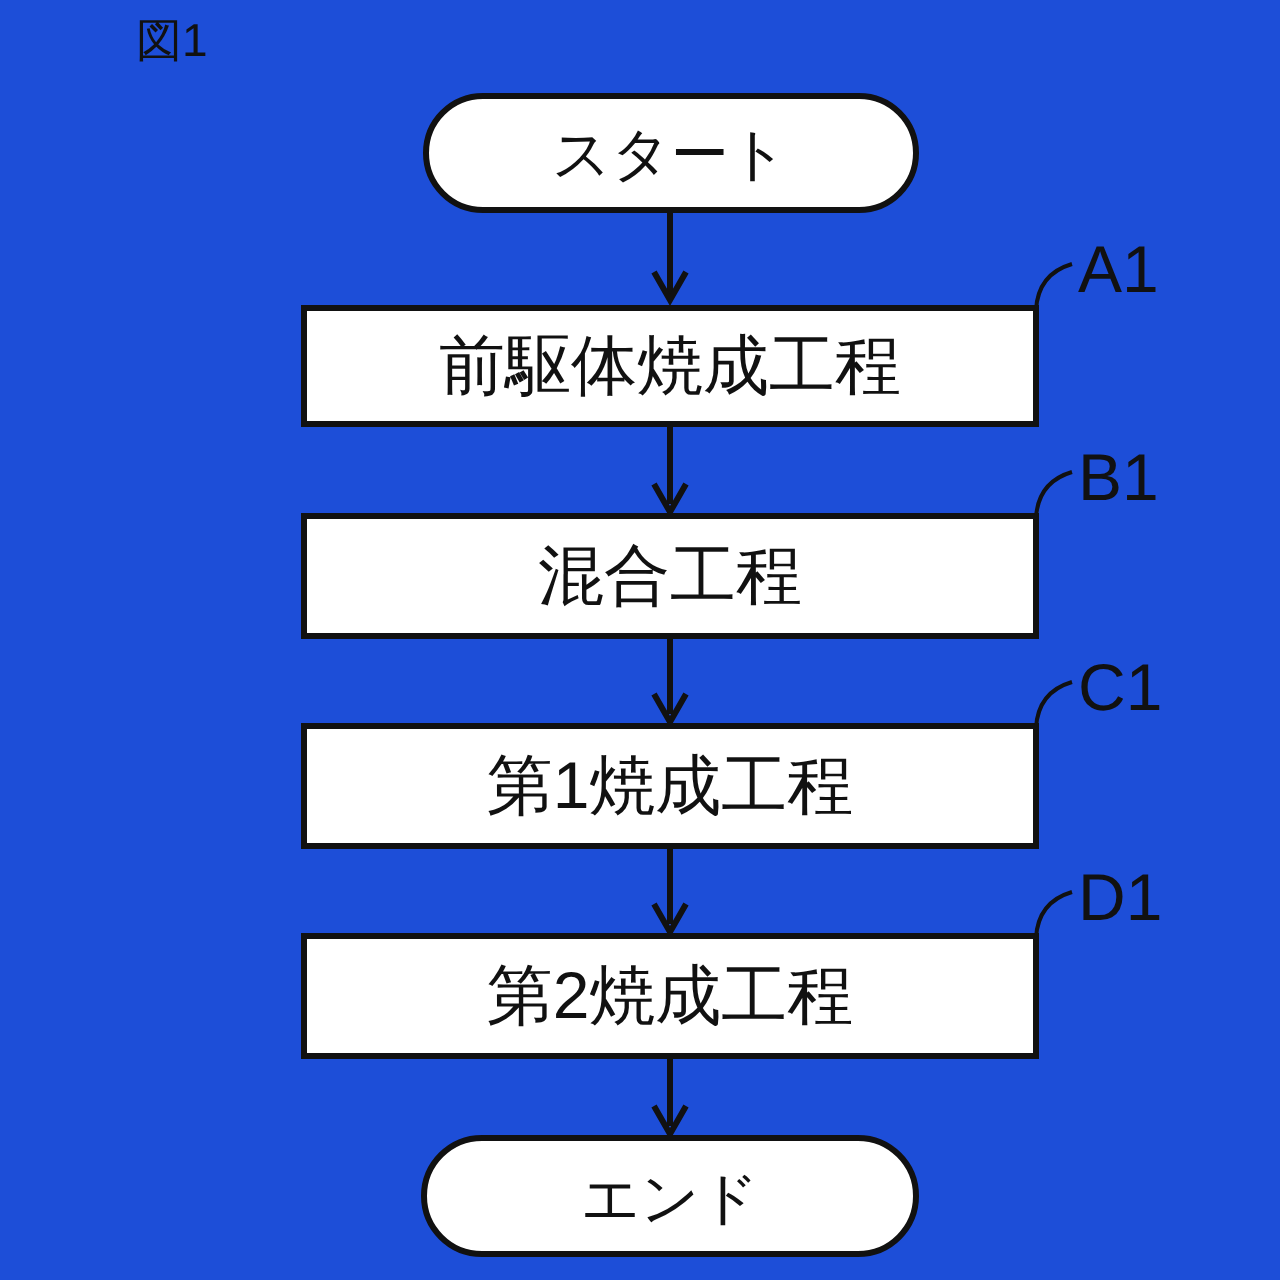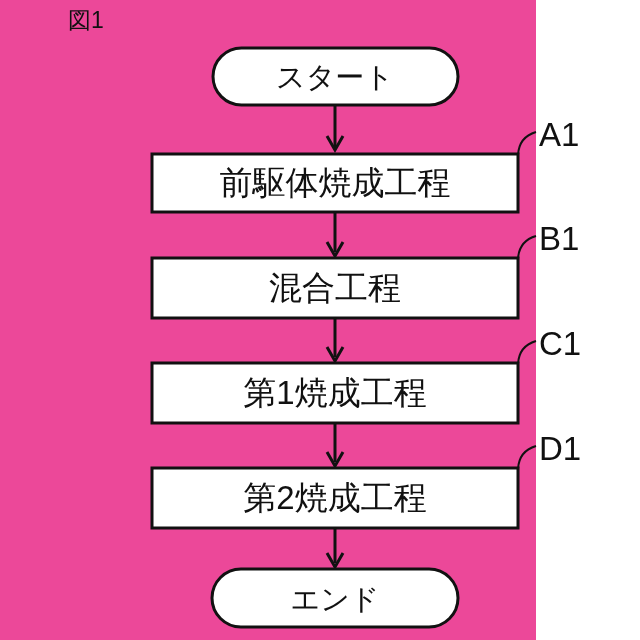--- a/index.html
+++ b/index.html
@@ -5,23 +5,23 @@
   html, body {
     margin: 0;
     padding: 0;
     background: #ffffff;
     width: 640px;
     height: 640px;
     overflow: hidden;
   }
   .stage {
     position: relative;
-    width: 536px;
+    width: 640px;
     height: 640px;
-    background: #ec4899;
+    background: #1d4ed8;
     font-family: "Liberation Sans", "DejaVu Sans", sans-serif;
   }
   svg text {
     fill: #111111;
     font-family: "Liberation Sans", "DejaVu Sans", sans-serif;
   }
   .node-shape {
     fill: #ffffff;
     stroke: #111111;
     stroke-width: 3;

